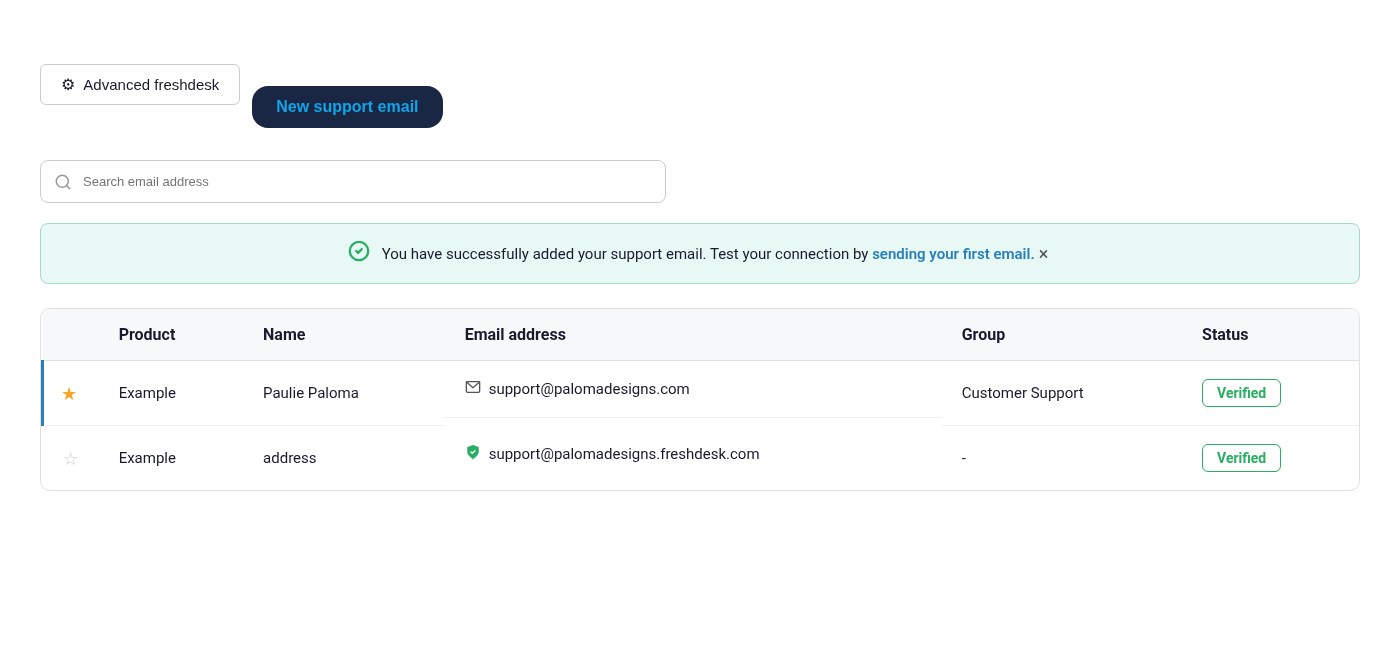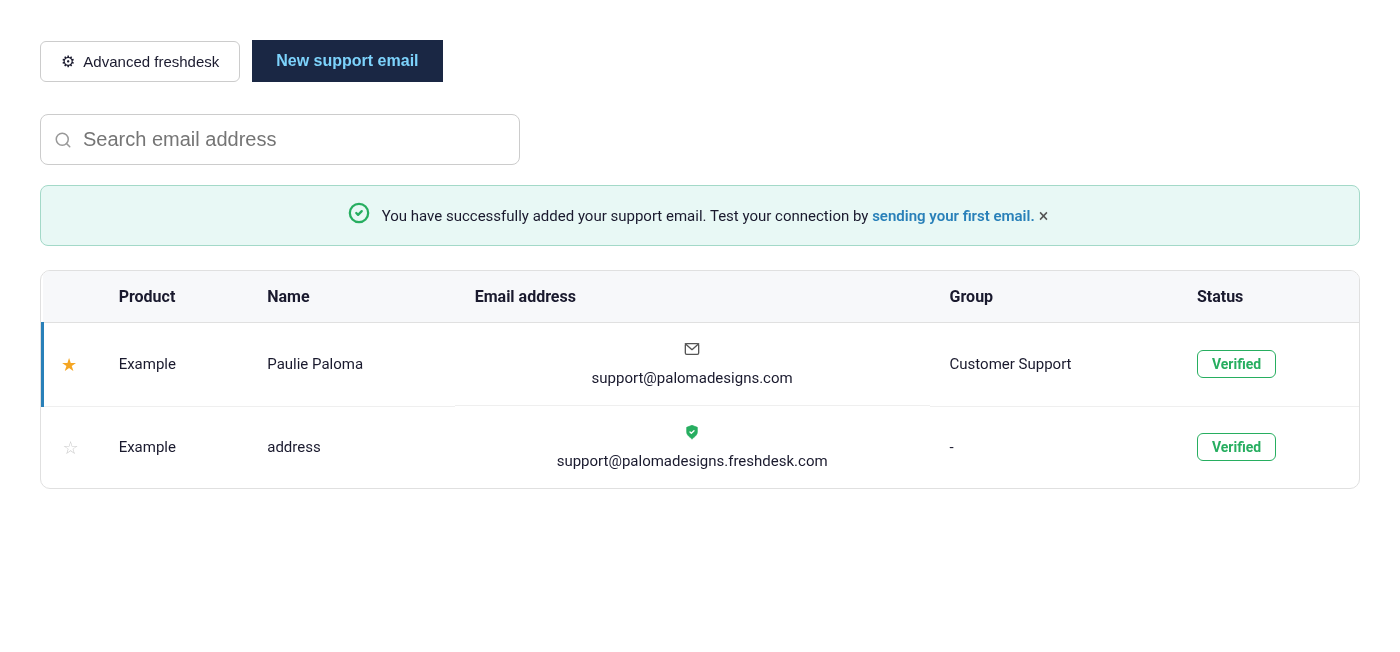--- a/index.html
+++ b/index.html
@@ -35,46 +35,47 @@
       border-radius: 6px;
       background: #fff;
       font-size: 15px;
       color: #1a1a2e;
       cursor: pointer;
       font-weight: 500;
     }
     .btn-new {
       padding: 12px 24px;
       border: none;
-      border-radius: 0;
+      border-radius: 16px;
       background: #1a2744;
-      color: #7dd3fc;
+      color: #0ea5e9;
       font-size: 16px;
       font-weight: 600;
       cursor: pointer;
+      margin-top: 46px;
     }
     .search-container {
       position: relative;
       margin-bottom: 20px;
     }
     .search-icon-wrap {
       position: absolute;
       left: 14px;
       top: 50%;
       transform: translateY(-50%);
       color: #999;
       display: flex;
       align-items: center;
     }
     .search-input {
-      width: 480px;
+      width: 626px;
       padding: 13px 16px 13px 42px;
       border: 1.5px solid #ccc;
       border-radius: 8px;
-      font-size: 20px;
+      font-size: 13px;
       color: #aaa;
       outline: none;
     }
     .success-banner {
       display: flex;
       align-items: center;
       justify-content: center;
       background: #e8f8f5;
       border: 1.5px solid #a3d9c8;
       border-radius: 8px;
@@ -142,21 +143,20 @@
     }
     .star-empty {
       color: #ccc;
       font-size: 18px;
       cursor: pointer;
     }
     .email-cell {
       display: flex;
       align-items: center;
       gap: 8px;
-      flex-direction: column;
     }
     .email-icon {
       color: #555;
       font-size: 15px;
     }
     .shield-icon {
       color: #27ae60;
       font-size: 16px;
     }
     .status-verified {

